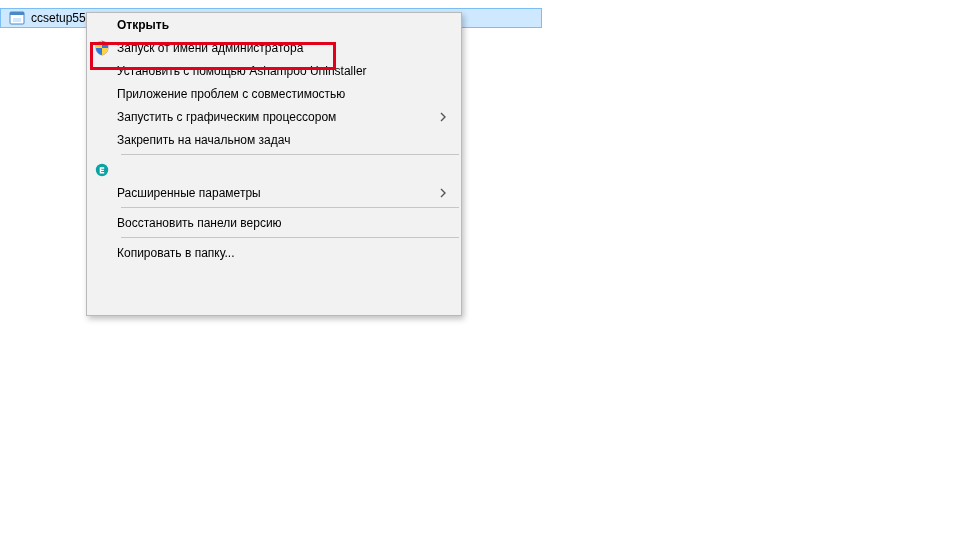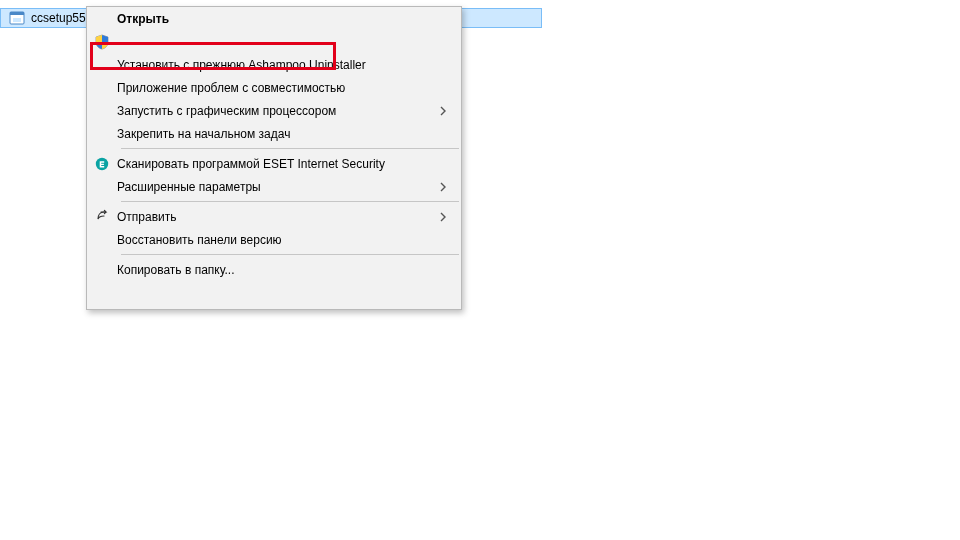--- a/index.html
+++ b/index.html
@@ -41,21 +41,21 @@
     color: #333;
   }
   .file-row .type {
     width: 120px;
     color: #333;
   }
 
   .context-menu {
     position: absolute;
     left: 86px;
-    top: 6px;
+    top: 12px;
     width: 374px;
     height: 302px;
     background: #f2f2f2;
     border: 1px solid #b9b9b9;
     box-shadow: 2px 3px 6px rgba(0,0,0,0.25);
     overflow: hidden;
   }
   .menu-item {
     display: flex;
     align-items: center;
@@ -130,25 +130,26 @@
   <div class="menu-item">
     <span class="mi-icon">
       <svg width="16" height="16" viewBox="0 0 16 16">
         <path d="M8 1 L14 3 V8 C14 12 11 14.5 8 15 C5 14.5 2 12 2 8 V3 Z" fill="#fff" stroke="#555" stroke-width="0.5"></path>
         <path d="M8 1 L14 3 V8 H8 Z" fill="#2f7bd9"></path>
         <path d="M8 1 L2 3 V8 H8 Z" fill="#ffd23f"></path>
         <path d="M8 8 H14 C14 12 11 14.5 8 15 Z" fill="#ffd23f"></path>
         <path d="M8 8 H2 C2 12 5 14.5 8 15 Z" fill="#2f7bd9"></path>
       </svg>
     </span>
-  </div>
-
-  <div class="menu-item">
-    <span class="mi-icon"></span>
-    <span class="mi-label">Установить с прежнюю Ashampoo Uninstaller</span>
+    <span class="mi-label">Запуск от имени администратора</span>
+  </div>
+
+  <div class="menu-item">
+    <span class="mi-icon"></span>
+    <span class="mi-label">Установить с помощью Ashampoo Uninstaller</span>
   </div>
 
   <div class="menu-item">
     <span class="mi-icon"></span>
     <span class="mi-label">Приложение проблем с совместимостью</span>
   </div>
 
   <div class="menu-item">
     <span class="mi-icon"></span>
     <span class="mi-label">Запустить с графическим процессором</span>
@@ -166,49 +167,34 @@
 
   <div class="sep"></div>
 
   <div class="menu-item">
     <span class="mi-icon">
       <svg width="14" height="14" viewBox="0 0 14 14">
         <circle cx="7" cy="7" r="6.2" fill="#0aa3a3"></circle>
         <path d="M4.7 4.3 h4.5 v1.4 h-3 v1 h2.7 v1.3 h-2.7 v1 h3 v1.4 h-4.5 z" fill="#fff"></path>
       </svg>
     </span>
-    <span class="mi-label">Сканировать программой ESET Internet Security</span>
   </div>
 
   <div class="menu-item">
     <span class="mi-icon"></span>
     <span class="mi-label">Расширенные параметры</span>
     <span class="arrow">
       <svg width="8" height="10" viewBox="0 0 8 10">
           <path d="M2 1 L6 5 L2 9" fill="none" stroke="#555" stroke-width="1.4"></path>
         </svg>
     </span>
   </div>
 
   <div class="sep"></div>
 
-  <div class="menu-item">
-    <span class="mi-icon">
-      <svg width="15" height="15" viewBox="0 0 15 15">
-        <path d="M6 3 h5 l-1.6 -1.6 M11 3 l-1.6 1.6" fill="none" stroke="#333" stroke-width="1.2" stroke-linecap="round"></path>
-        <path d="M9 3 C5 3 3 6 3 10 C4 7.5 6 7 9 7" fill="none" stroke="#333" stroke-width="1.2" stroke-linecap="round"></path>
-      </svg>
-    </span>
-    <span class="mi-label">Отправить</span>
-    <span class="arrow">
-      <svg width="8" height="10" viewBox="0 0 8 10">
-          <path d="M2 1 L6 5 L2 9" fill="none" stroke="#555" stroke-width="1.4"></path>
-        </svg>
-    </span>
-  </div>
 
 
 
   <div class="menu-item">
     <span class="mi-icon"></span>
     <span class="mi-label">Восстановить панели версию</span>
   </div>
 
   <div class="sep"></div>
 

